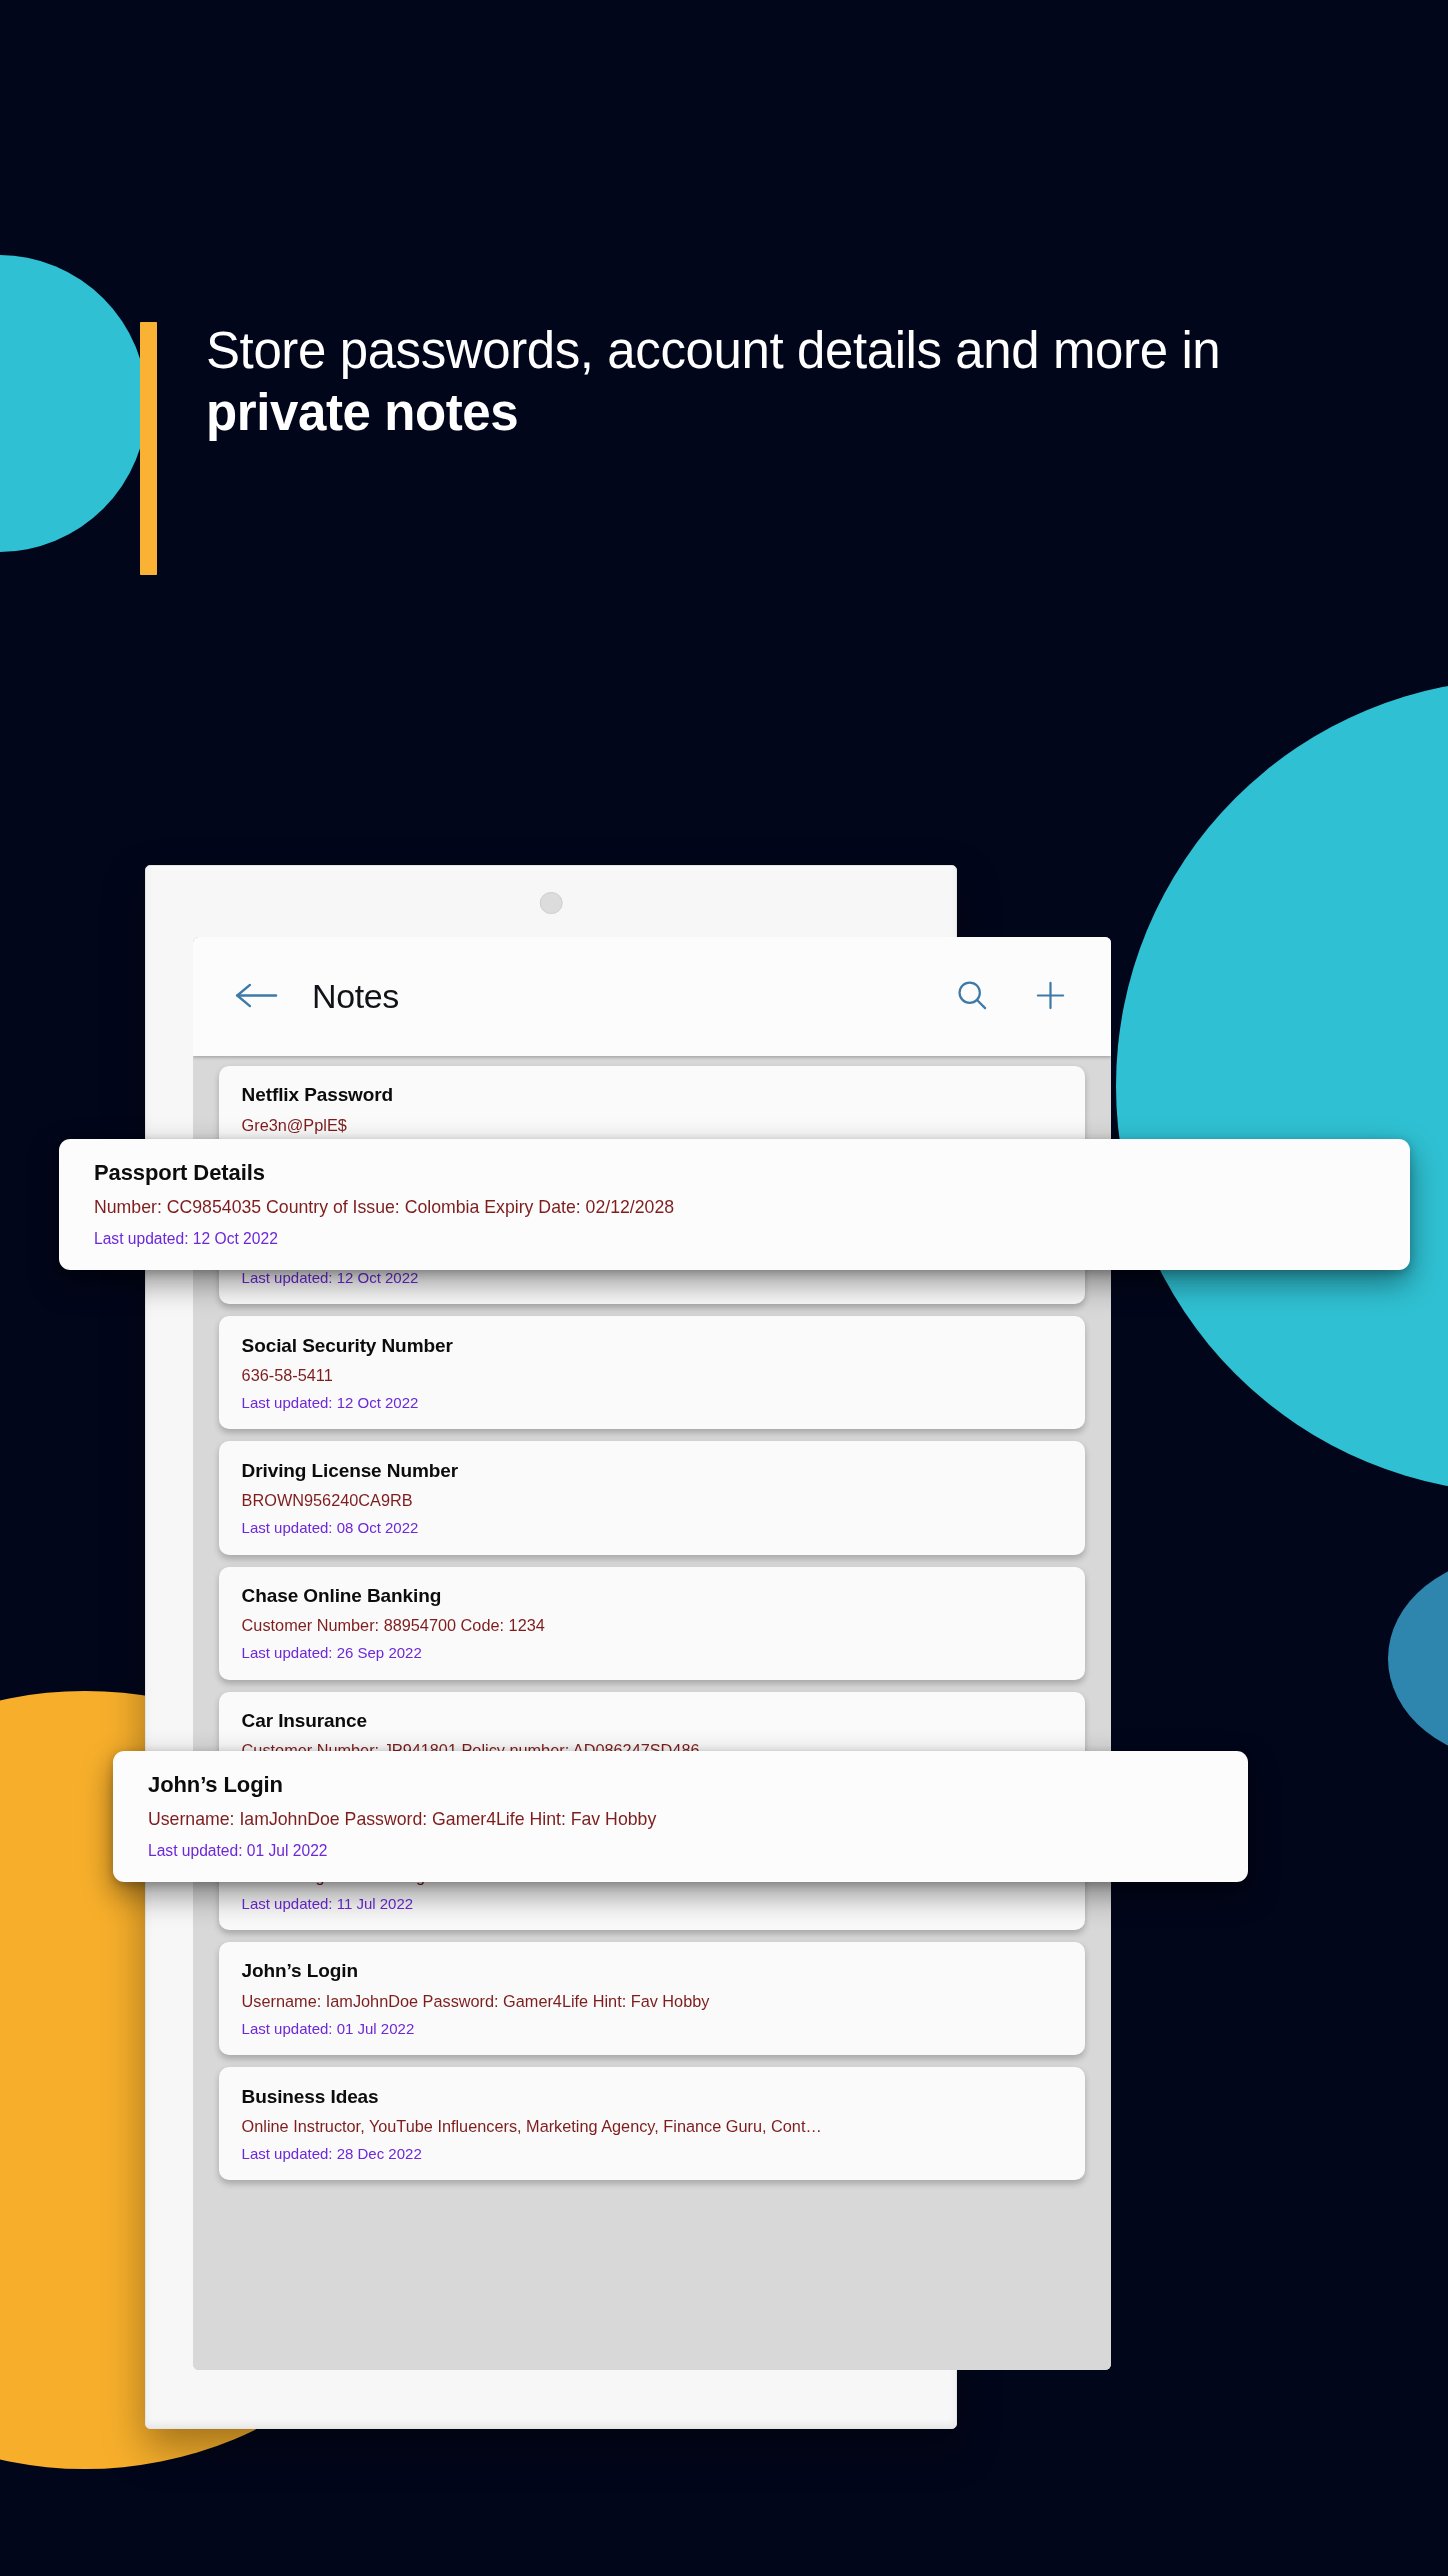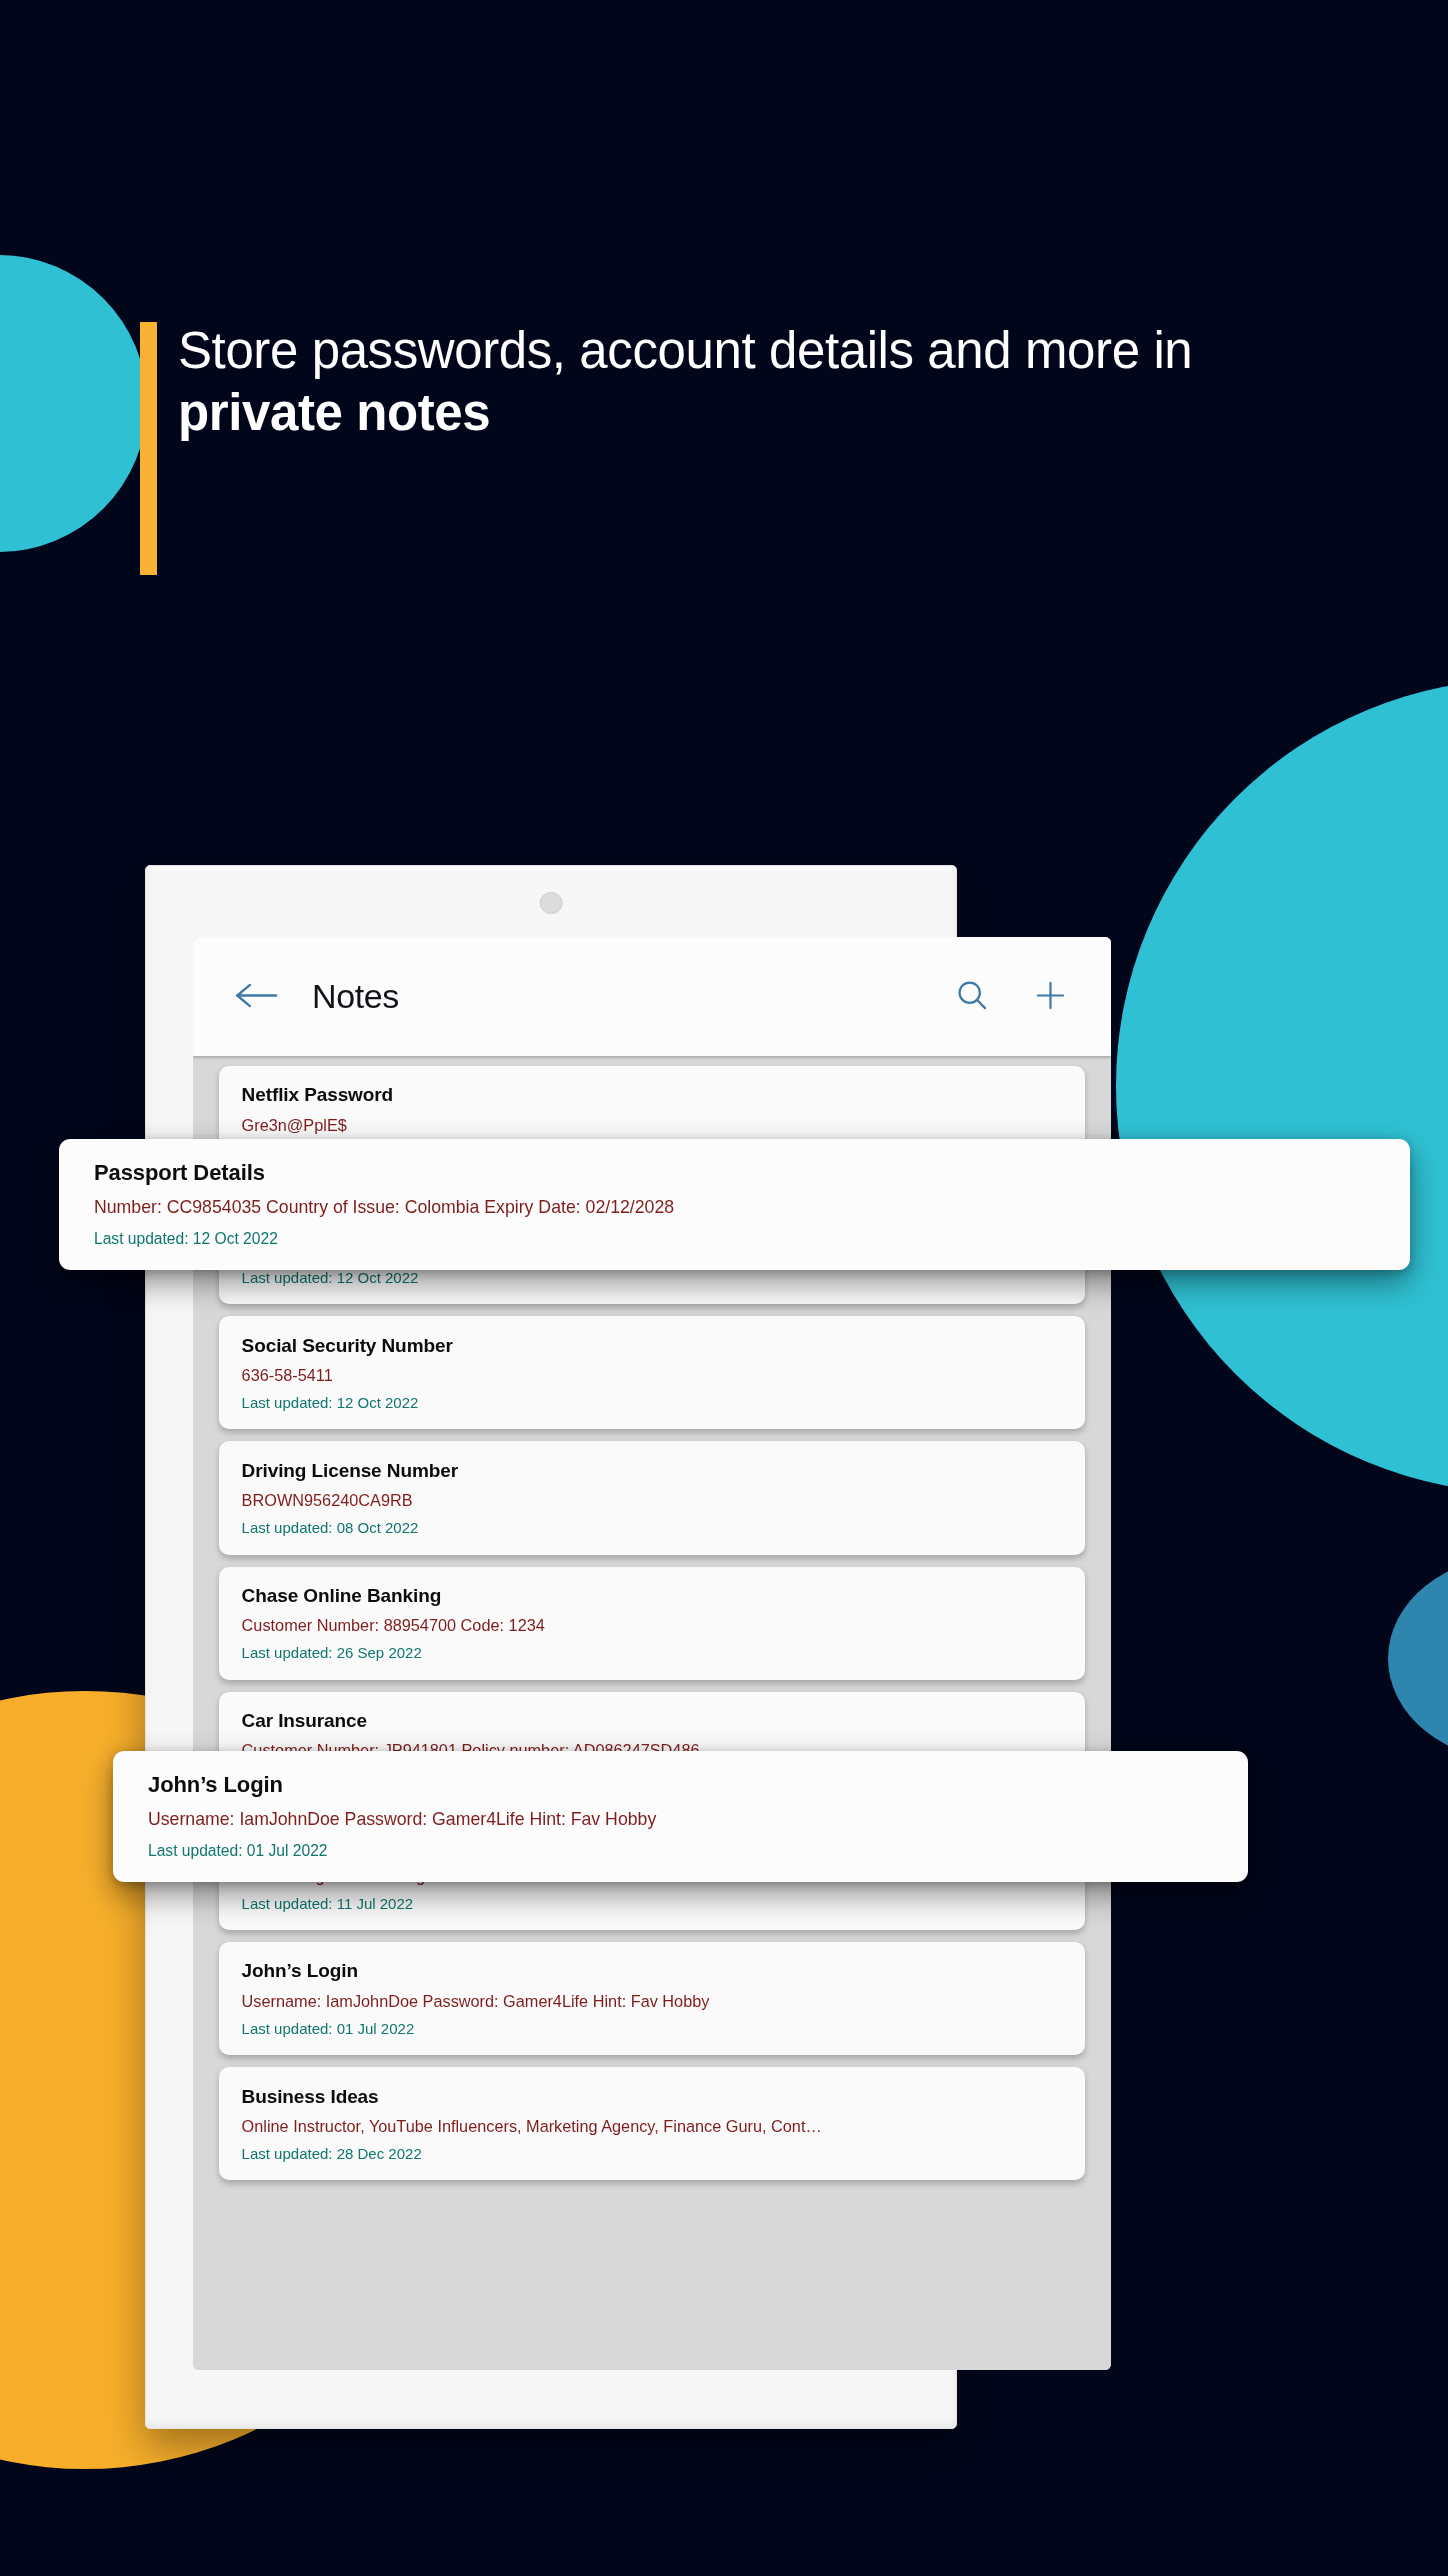--- a/index.html
+++ b/index.html
@@ -67,20 +67,21 @@
     line-height:1.02;
     white-space:nowrap;
   }
   #headline-sub {
     margin-top:15.6px;
     color:#FFFFFF;
     font-size:51px;
     font-weight:300;
     line-height:1.22;
     letter-spacing:-0.4px;
+    margin-left:28px;
   }
   #headline-sub .em { font-weight:bold; }
 
   
   #tablet {
     position:absolute;
     left:145px; top:865px;
     width:812px; height:1564px;
     background:#F7F7F7;
     border-radius:5px;
@@ -184,21 +185,21 @@
     margin-bottom:9.2px;
   }
   .note-body {
     font-size:16.3px;
     color:#7f1d1d;
     font-weight:400;
     margin-bottom:9.2px;
   }
   .note-meta {
     font-size:15px;
-    color:#0f766e;
+    color:#6d28d9;
     font-weight:400;
   }
 
   
   .float-card {
     position:absolute;
     background:#FCFCFC;
     border-radius:11.3px;
     box-shadow:0 12.7px 31px rgba(0,0,0,0.42), 0 2.8px 8.5px rgba(0,0,0,0.2);
     padding:21px 35px 22.6px 35px;

